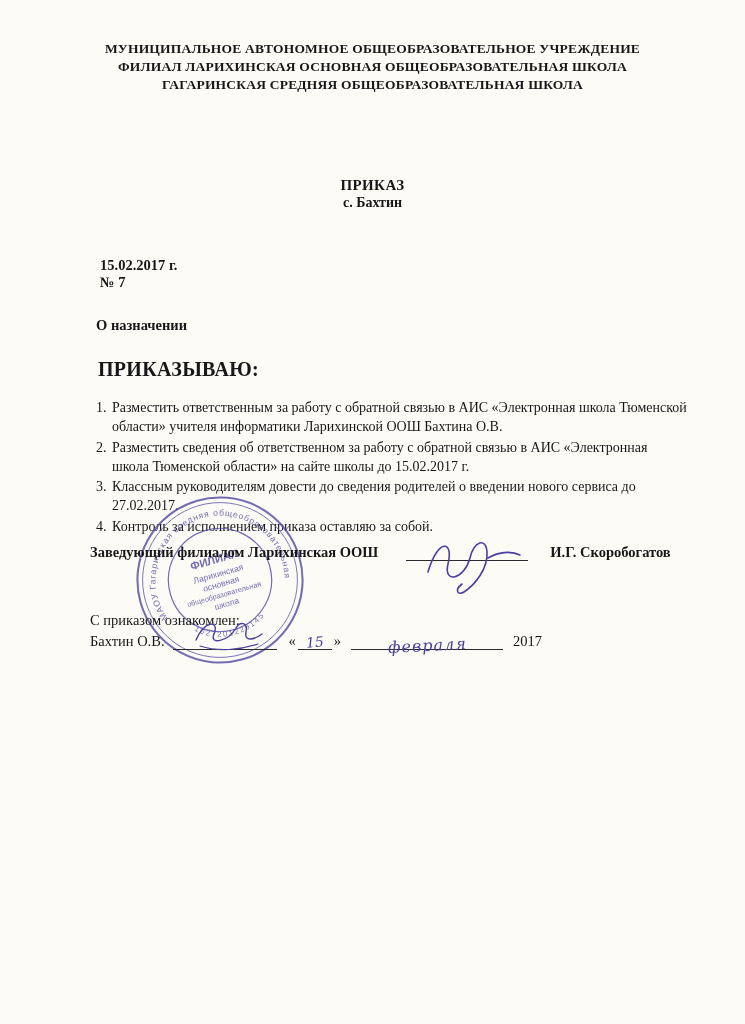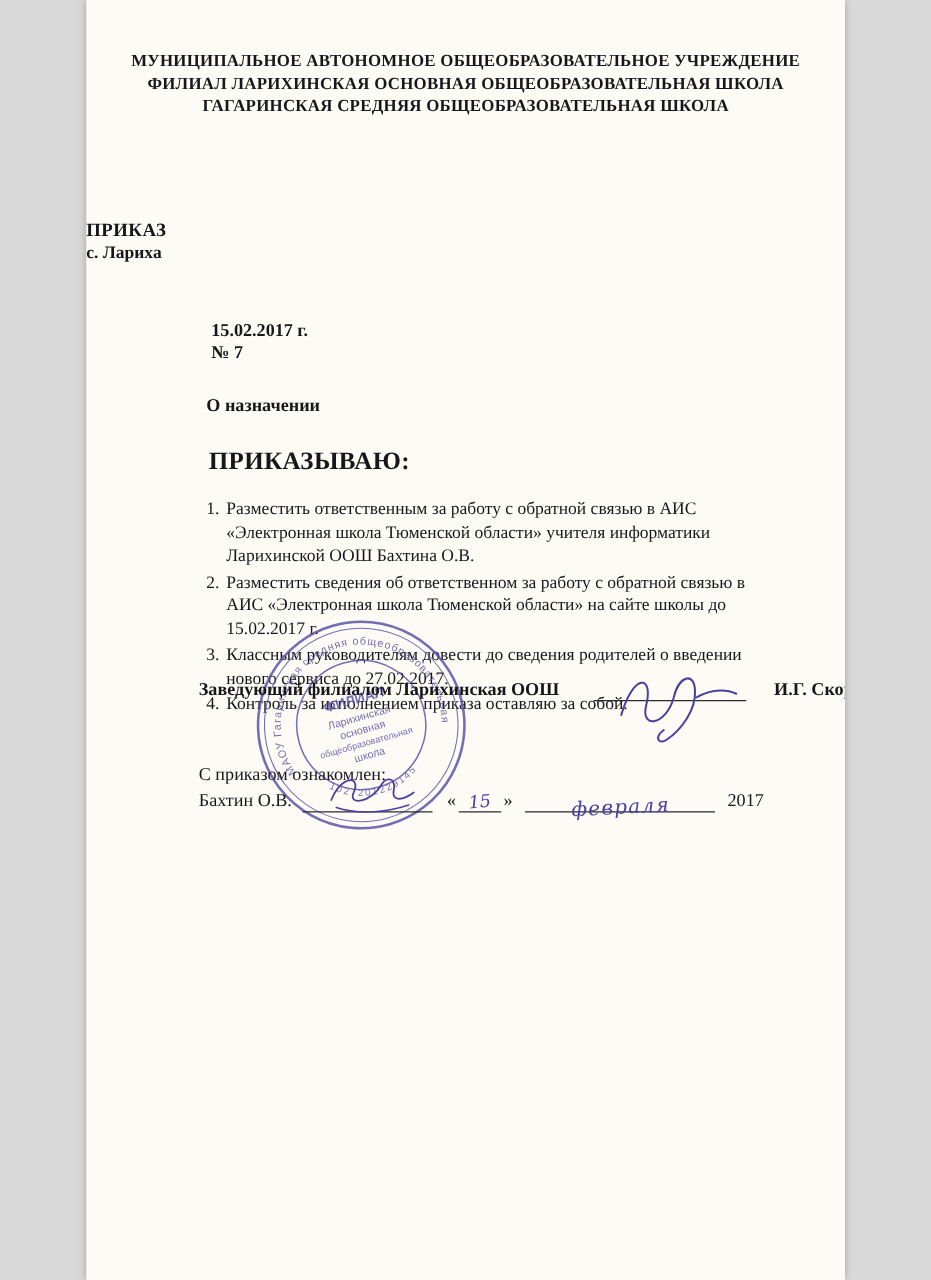--- a/index.html
+++ b/index.html
@@ -1,27 +1,27 @@
 <!DOCTYPE html>
 <html><head>
 <meta charset="utf-8">
 <style>
   html,body { margin:0; padding:0; background:#d9d9d9; }
   .page {
     position:relative;
-    width:607px; height:1024px;
+    width:745px; height:1024px;
     margin:0 auto;
     background:#fcfbf5;
     font-family:"Liberation Serif", serif;
     color:#17171a;
     overflow:hidden;
     box-shadow:0 0 6px rgba(0,0,0,.25);
   }
   .doc-header { padding-top:40px; text-align:center; font-weight:700; font-size:13.5px; line-height:1.32; letter-spacing:.2px; }
-  .title-block { margin-top:84px; font-weight:700; }
+  .title-block { margin-top:84px; text-align:center; font-weight:700; }
   .doc-title { font-size:15px; letter-spacing:.4px; }
   .doc-place { font-size:14px; margin-top:1px; }
   .meta-row { display:flex; justify-content:space-between; margin:46px 115px 0 100px; font-weight:700; font-size:14.5px;flex-direction:column; }
   .subject { margin:26px 0 0 96px; font-weight:700; font-size:14.5px; }
   .preamble { margin:20px 62px 0 90px; font-size:14.5px; line-height:1.4; text-align:left; }
   .order-word { margin:24px 0 0 98px; font-weight:700; font-size:20px; letter-spacing:.3px; }
   ol.items { margin:18px 58px 0 90px; padding-left:20px; font-size:14px; line-height:1.34; }
   ol.items li { margin:0 0 2px 0; padding-left:2px; }
 
   .sign-row { position:absolute; top:544px; left:90px; right:58px; display:flex; align-items:flex-end; font-size:14.5px; font-weight:700; white-space:nowrap; }
@@ -53,21 +53,21 @@
 <div class="page">
 
   <div class="doc-header">
     <div>МУНИЦИПАЛЬНОЕ АВТОНОМНОЕ ОБЩЕОБРАЗОВАТЕЛЬНОЕ УЧРЕЖДЕНИЕ</div>
     <div>ФИЛИАЛ ЛАРИХИНСКАЯ ОСНОВНАЯ ОБЩЕОБРАЗОВАТЕЛЬНАЯ ШКОЛА</div>
     <div>ГАГАРИНСКАЯ СРЕДНЯЯ ОБЩЕОБРАЗОВАТЕЛЬНАЯ ШКОЛА</div>
   </div>
 
   <div class="title-block">
     <div class="doc-title">ПРИКАЗ</div>
-    <div class="doc-place">с. Лариха</div>
+    <div class="doc-place">с. Бахтин</div>
   </div>
 
   <div class="meta-row">
     <span>15.02.2017 г.</span>
     <span>№ 7</span>
   </div>
 
   <div class="subject">О назначении</div>
 
 

